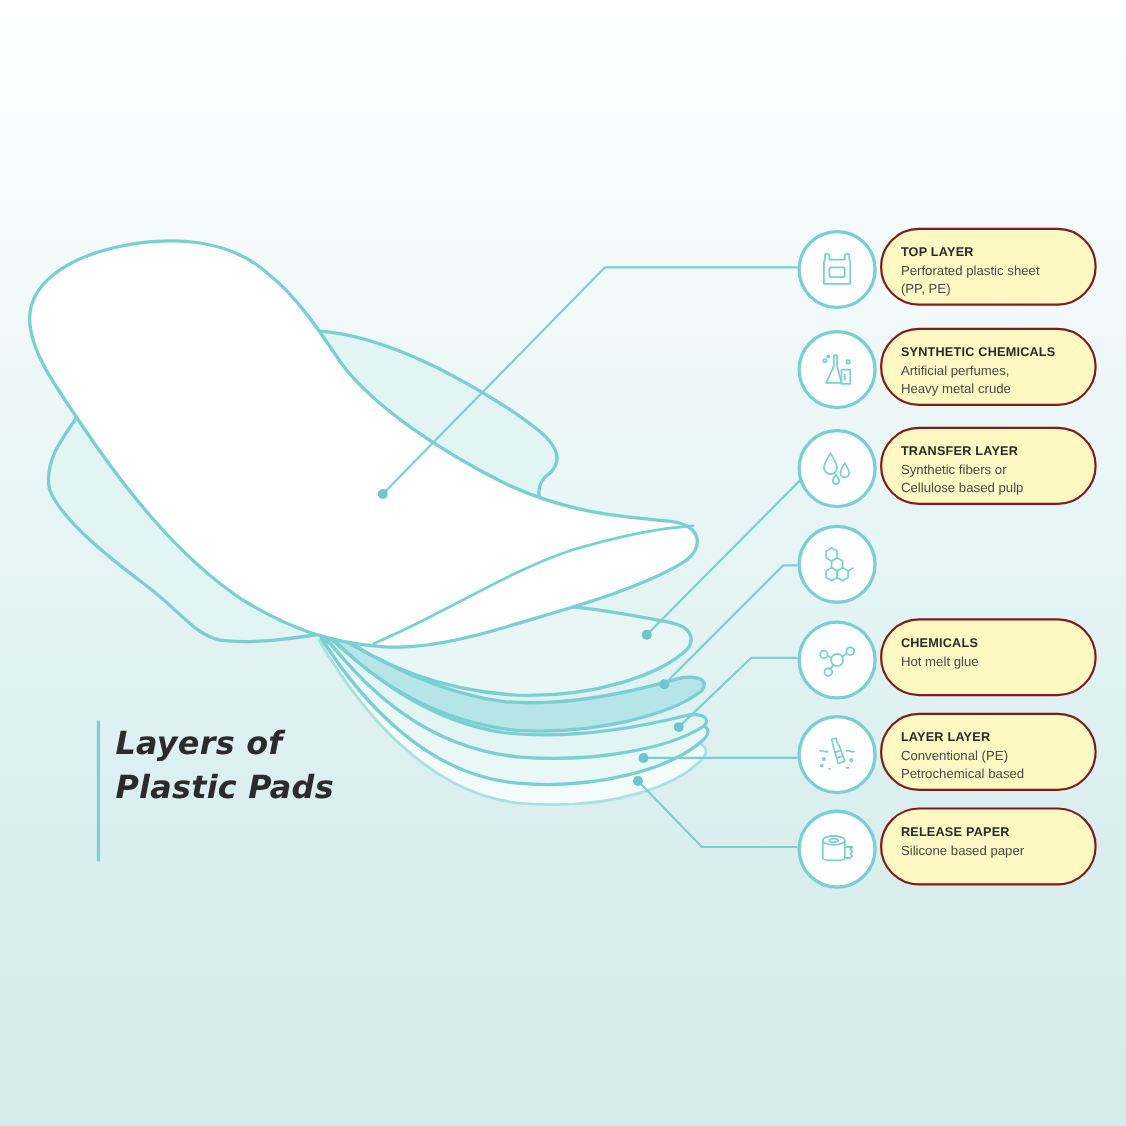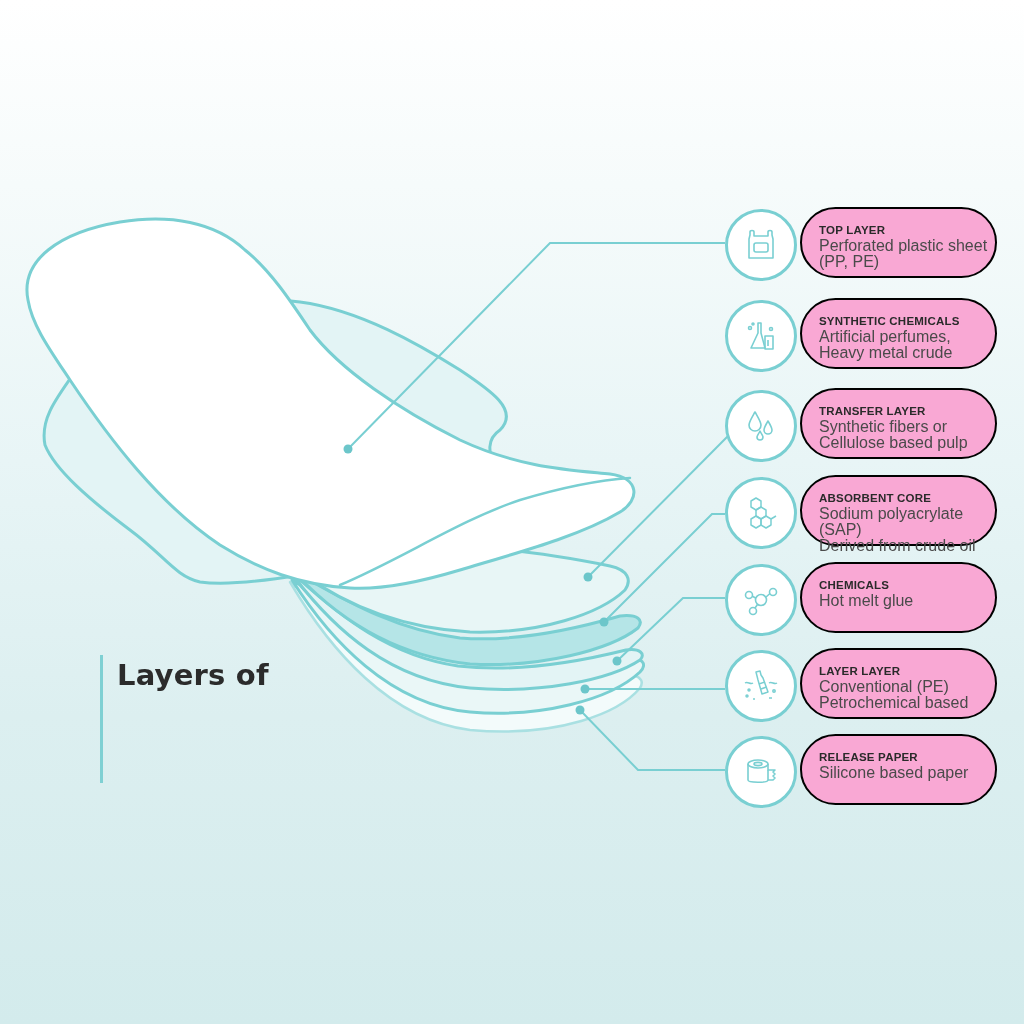--- a/index.html
+++ b/index.html
@@ -3,46 +3,46 @@
 <meta charset="utf-8">
 <style>
   html, body { margin:0; padding:0; }
   body {
     width:1024px; height:1024px; overflow:hidden; position:relative;
     background: linear-gradient(180deg, #ffffff 0%, #f6fbfb 18%, #e8f5f6 45%, #dceff0 70%, #d3ebec 100%);
     font-family: "Liberation Sans", sans-serif;
   }
   #illustration { position:absolute; left:0; top:0; width:1024px; height:1024px; }
   .title-block {
-    position:absolute; left:100px; top:655px; height:128px;
-    border-left:3px solid #7fd0d3; padding-left:14px;
+    position:absolute; left:88px; top:655px; height:128px;
+    border-left:3px solid #7fd0d3; padding-left:14px;font-style:italic;
   }
   .title-line {
     display:block; font-family:"DejaVu Sans", sans-serif; font-weight:bold;
     font-size:29px; line-height:40px; color:#2b2b2b; letter-spacing:0.2px;
   }
   .row { position:absolute; left:722px; width:280px; height:76px; }
   .icon-circle {
     position:absolute; left:3px; top:2px; width:66px; height:66px;
     border:3px solid #79cfd2; border-radius:50%; background:#ffffff;
     display:flex; align-items:center; justify-content:center;
   }
   .icon-circle svg { width:40px; height:40px; }
   .pill {
     position:absolute; left:78px; top:0; width:193px; height:67px;
-    border:2px solid #000000; border-radius:36px; background:#f9a8d4;
+    border:2px solid #7f1d1d; border-radius:36px; background:#fef9c3;
     padding:0;
   }
   .pill-text { position:absolute; left:17px; top:13px; }
   .pill-title {
     display:block; font-weight:bold; font-size:11.5px; color:#2a2a2a;
     letter-spacing:0.2px; line-height:16px;
   }
   .pill-line {
-    display:block; font-size:16px; color:#4a4a4a; line-height:16px;
+    display:block; font-size:12px; color:#4a4a4a; line-height:16px;
   }
 </style>
 </head>
 <body>
 
 <svg id="illustration" viewBox="0 0 1024 1024" xmlns="http://www.w3.org/2000/svg">
   <g fill="none" stroke="#79cfd2" stroke-width="3" stroke-linejoin="round" stroke-linecap="round">
 
     <path d="M290 582 C330 650 390 720 470 730 C560 738 620 712 640 688 C645 680 638 672 620 676 C560 688 500 700 450 694 C380 684 330 640 300 590 Z" fill="#f3fbfb" stroke="#a9e0e2" stroke-width="2.5"></path>
 
@@ -74,20 +74,21 @@
     <circle cx="588" cy="577" r="4.5"></circle>
     <circle cx="604" cy="622" r="4.5"></circle>
     <circle cx="617" cy="661" r="4.5"></circle>
     <circle cx="585" cy="689" r="4.5"></circle>
     <circle cx="580" cy="710" r="4.5"></circle>
   </g>
 </svg>
 
 <div class="title-block">
   <span class="title-line">Layers of</span>
+  <span class="title-line">Plastic Pads</span>
 </div>
 
 <div class="row" style="top:207px;">
   <div class="icon-circle">
     <svg viewBox="0 0 40 40" fill="none" stroke="#79cfd2" stroke-width="1.6" stroke-linejoin="round">
       <path d="M9 10 V7 C9 5 13 5 13 7 V11 H27 V7 C27 5 31 5 31 7 V10 L32 14 V33 H8 V14 Z"></path>
       <rect x="13" y="18" width="14" height="9" rx="2"></rect>
     </svg>
   </div>
   <div class="pill">
@@ -138,27 +139,20 @@
 
 <div class="row" style="top:475px;">
   <div class="icon-circle">
     <svg viewBox="0 0 40 40" fill="none" stroke="#79cfd2" stroke-width="1.5" stroke-linejoin="round">
       <path d="M15 5 L20 8 V14 L15 17 L10 14 V8 Z"></path>
       <path d="M20 14 L25 17 V23 L20 26 L15 23 V17 Z"></path>
       <path d="M15 23 L20 26 V32 L15 35 L10 32 V26 Z"></path>
       <path d="M25 23 L30 26 V32 L25 35 L20 32 V26 Z"></path>
       <path d="M30 26 L35 23"></path>
     </svg>
-  </div>
-  <div class="pill">
-    <div class="pill-text">
-      <span class="pill-title">ABSORBENT CORE</span>
-      <span class="pill-line">Sodium polyacrylate (SAP)</span>
-      <span class="pill-line">Derived from crude oil</span>
-    </div>
   </div>
 </div>
 
 <div class="row" style="top:562px;">
   <div class="icon-circle">
     <svg viewBox="0 0 40 40" fill="none" stroke="#79cfd2" stroke-width="1.6">
       <circle cx="20" cy="20" r="5.5"></circle>
       <circle cx="8" cy="15" r="3.5"></circle>
       <circle cx="32" cy="12" r="3.5"></circle>
       <circle cx="12" cy="31" r="3.5"></circle>

